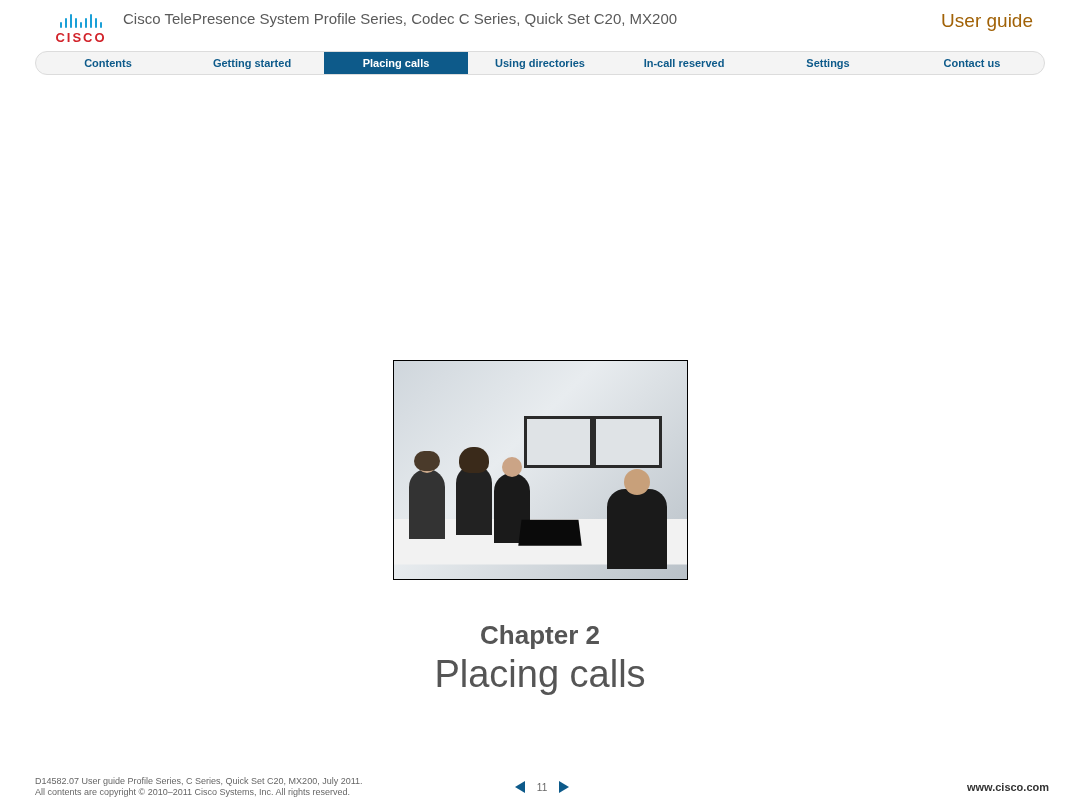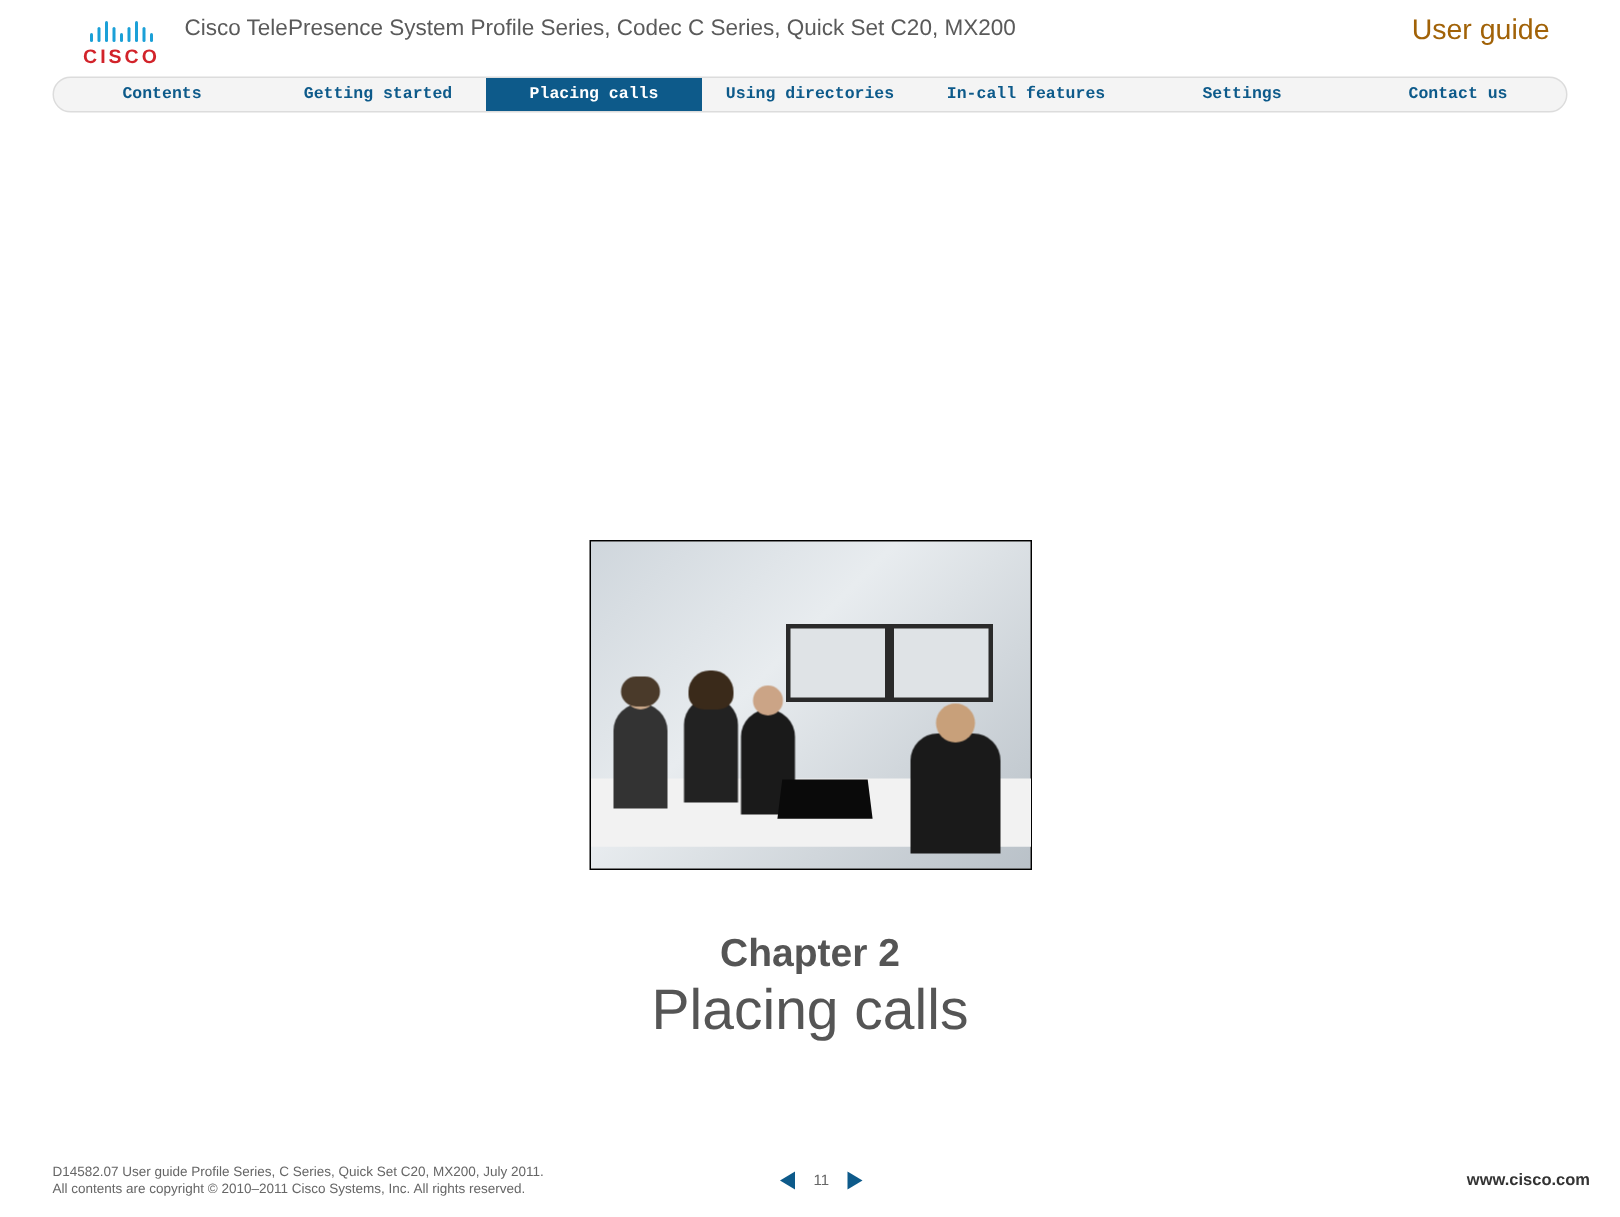--- a/index.html
+++ b/index.html
@@ -56,21 +56,20 @@
   }
   .navbar {
     margin: 0 35px;
     background: #f4f4f4;
     border: 1px solid #dcdcdc;
     border-radius: 12px;
     display: flex;
     height: 24px;
     align-items: stretch;
     font-size: 11px;
-    font-family: Liberation Mono, monospace;
   }
   .navbar .tab {
     flex: 1;
     display: flex;
     align-items: center;
     justify-content: center;
     color: #0d5a8a;
     font-weight: bold;
     cursor: pointer;
   }
@@ -154,21 +153,21 @@
   }
   .chapter-title {
     font-size: 38px;
     font-weight: 300;
     color: #555;
   }
   .footer {
     position: absolute;
     bottom: 12px;
     left: 35px;
-    right: 20px;
+    right: 31px;
     display: flex;
     align-items: center;
     font-size: 9px;
     color: #666;
   }
   .footer-left { flex: 1; line-height: 1.3; }
   .footer-center {
     display: flex;
     align-items: flex-end;
     gap: 12px;
@@ -210,21 +209,21 @@
   </div>
   <div class="title">Cisco TelePresence System Profile Series, Codec C Series, Quick Set C20, MX200</div>
   <div class="userguide">User guide</div>
 </div>
 
 <div class="navbar">
   <div class="tab">Contents</div>
   <div class="tab">Getting started</div>
   <div class="tab active">Placing calls</div>
   <div class="tab">Using directories</div>
-  <div class="tab">In-call features</div>
+  <div class="tab">In-call reserved</div>
   <div class="tab">Settings</div>
   <div class="tab">Contact us</div>
 </div>
 
 <div class="main">
   <div class="photo-frame">
     <div class="photo-screen">
         <div></div>
         <div></div>
       </div>

